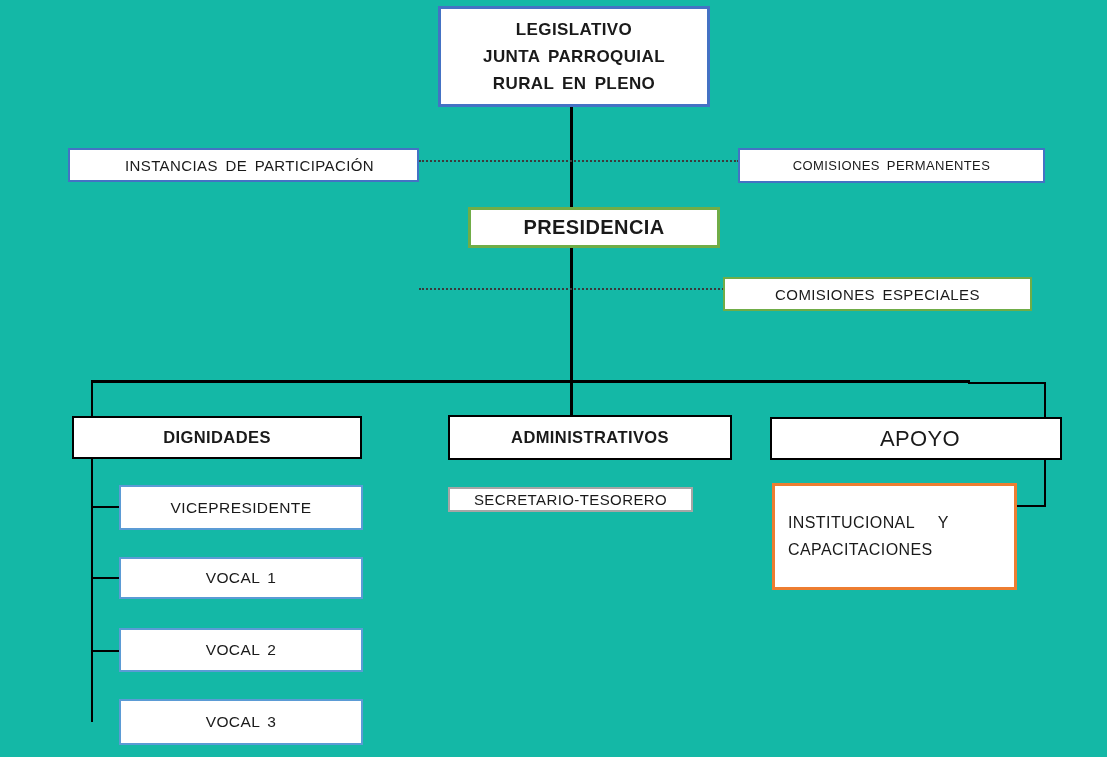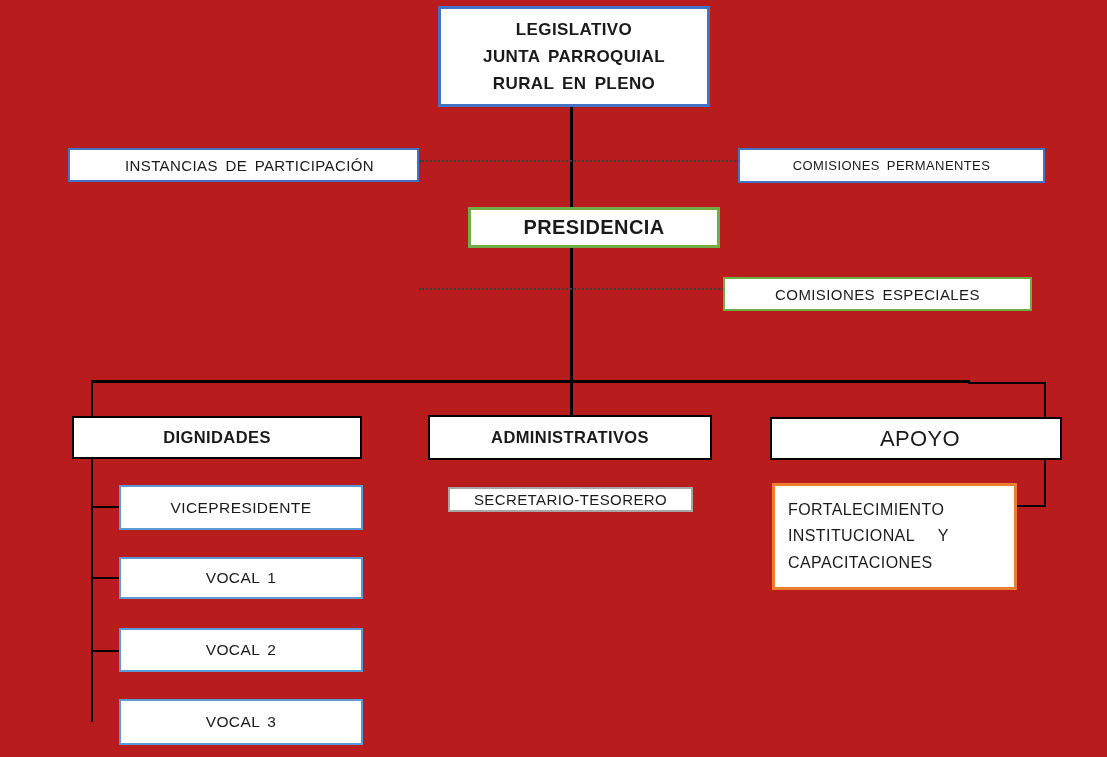--- a/index.html
+++ b/index.html
@@ -4,21 +4,21 @@
 <style>
   html, body {
     margin: 0;
     padding: 0;
     background: #ffffff;
   }
   #canvas {
     position: relative;
     width: 1107px;
     height: 757px;
-    background: #b91c1c;
+    background: #14b8a6;
     font-family: "Liberation Sans", sans-serif;
     color: #1a1a1a;
     overflow: hidden;
   }
 
   
   .line {
     position: absolute;
     background: #000000;
     z-index: 1;
@@ -83,21 +83,21 @@
   }
   #box-comisiones-especiales {
     left: 723px; top: 277px; width: 309px; height: 34px;
     border: 2px solid #70AD47; font-size: 15px;
   }
   #box-dignidades {
     left: 72px; top: 416px; width: 290px; height: 43px;
     border: 2px solid #000000; font-weight: bold; font-size: 16.5px;
   }
   #box-administrativos {
-    left: 428px; top: 415px; width: 284px; height: 45px;
+    left: 448px; top: 415px; width: 284px; height: 45px;
     border: 2px solid #000000; font-weight: bold; font-size: 16.5px;
   }
   #box-apoyo {
     left: 770px; top: 417px; width: 292px; height: 43px;
     border: 2px solid #000000; font-weight: normal; font-size: 22px; padding-left: 8px;
   }
   .sub-blue {
     left: 119px; width: 244px;
     border: 2.5px solid #5B9BD5; font-size: 15.5px;
   }
@@ -191,18 +191,17 @@
 
   <div class="box sub-blue" id="box-vocal3">
     <span>VOCAL 3</span>
   </div>
 
   <div class="box" id="box-secretario">
     <span>SECRETARIO-TESORERO</span>
   </div>
 
   <div class="box" id="box-fortalecimiento">
-    <span>FORTALECIMIENTO</span>
     <span>INSTITUCIONAL   Y</span>
     <span>CAPACITACIONES</span>
   </div>
 
 </div>
 
 </body></html>

